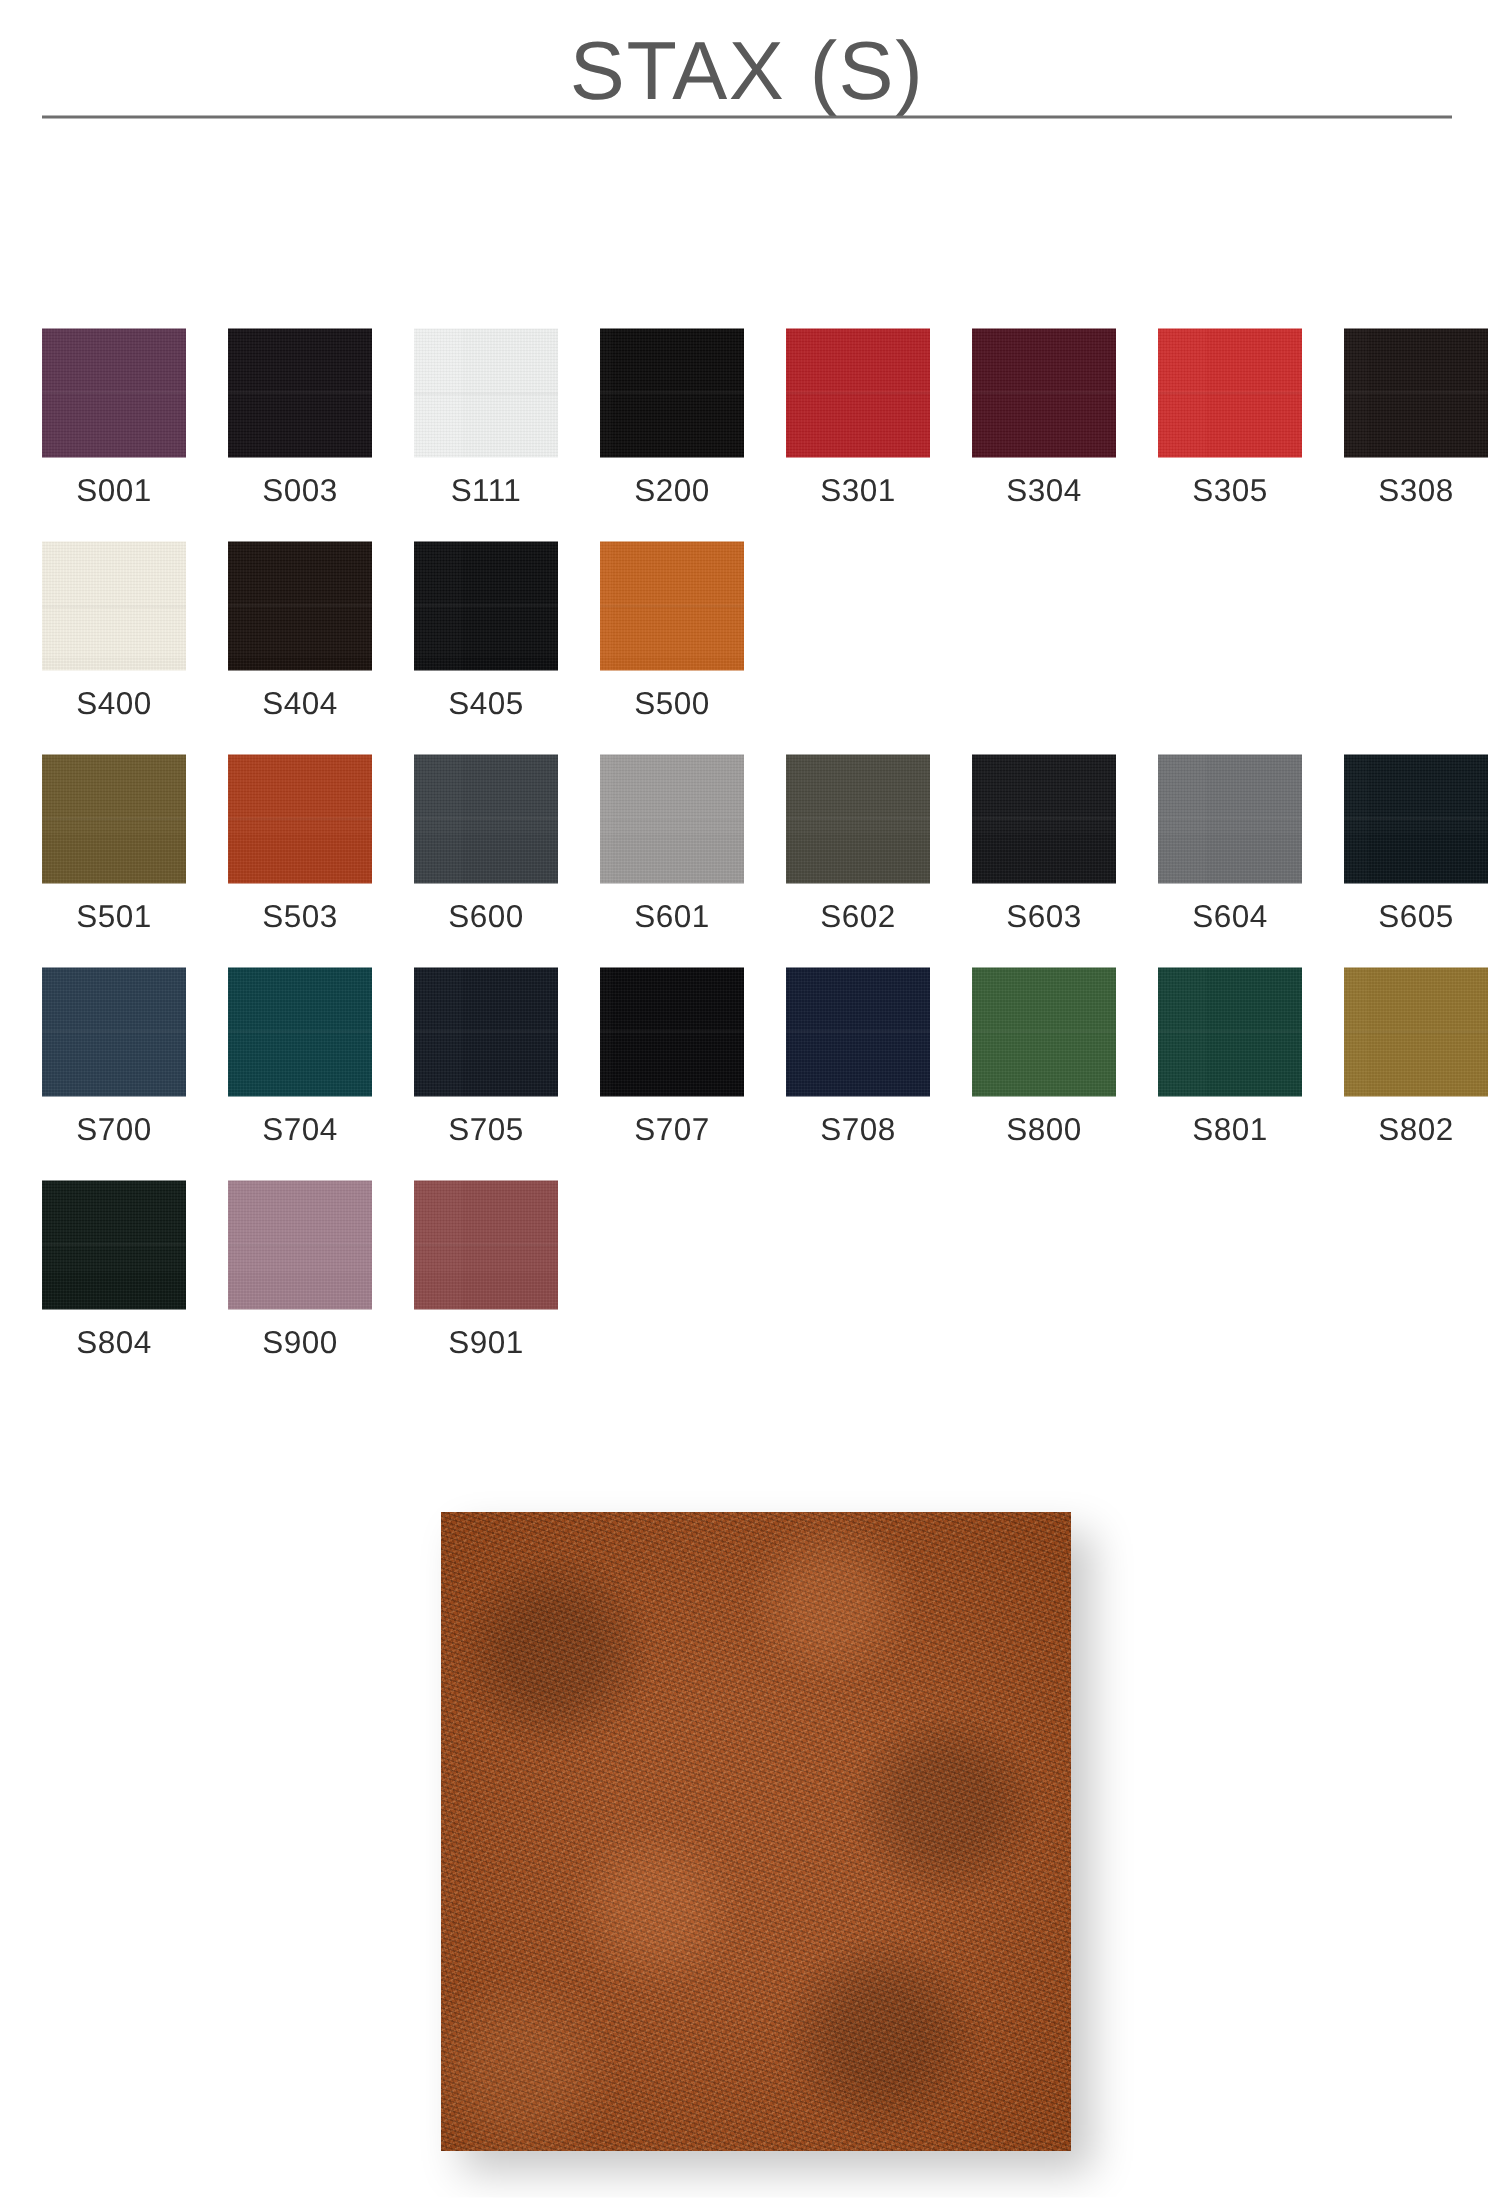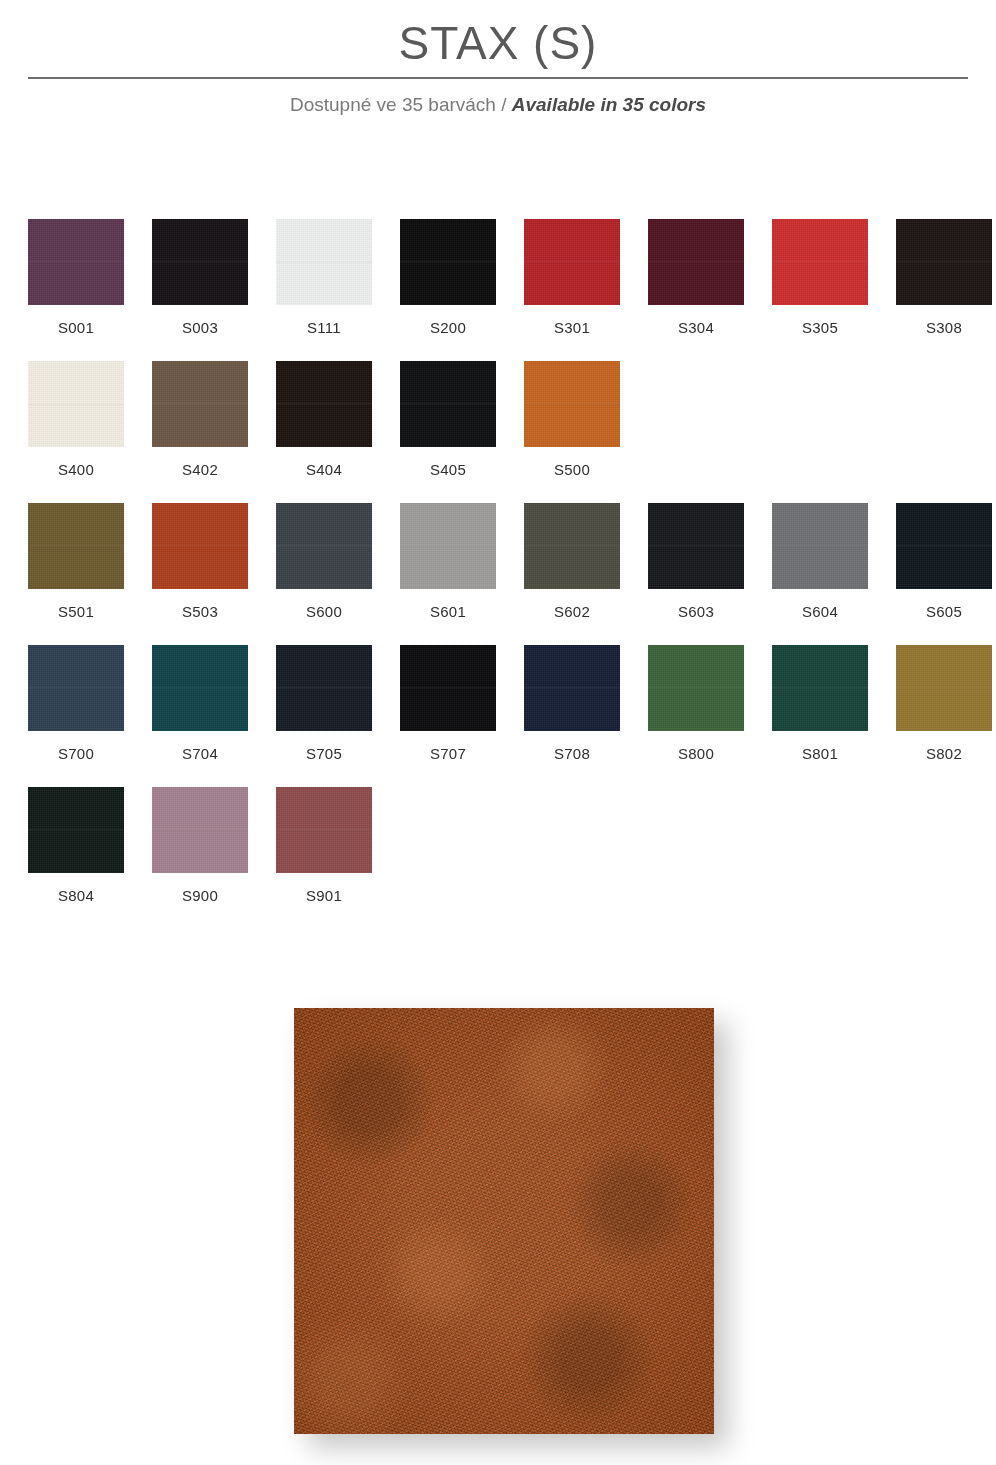--- a/index.html
+++ b/index.html
@@ -21,21 +21,21 @@
   
   .header {
     position: absolute;
     left: 0;
     top: 0;
     width: 996px;
   }
   .page-title {
     text-align: center;
     font-family: "Liberation Sans", sans-serif;
-    font-size: 46px;
+    font-size: 55px;
     font-weight: 400;
     letter-spacing: 1px;
     color: #595959;
     line-height: 1;
     margin: 0;
     padding-top: 20px;
   }
   .title-rule {
     position: absolute;
     left: 28px;
@@ -120,21 +120,21 @@
     left: 0; right: 0;
     top: 49%;
     height: 2px;
     background: linear-gradient(180deg,
       rgba(255,255,255,0.07),
       rgba(0,0,0,0.05));
     pointer-events: none;
   }
   .swatch-label {
     margin-top: 14px;
-    font-size: 15px;
+    font-size: 21px;
     line-height: 18px;
     color: #2f2f2f;
     text-align: center;
     letter-spacing: 0.3px;
   }
 
   
   .feature-wrap {
     position: absolute;
     left: 294px;
@@ -191,25 +191,20 @@
       radial-gradient(circle at 50% 50%, rgba(255,255,255,0.05) 0 30%, rgba(0,0,0,0.10) 100%);
     pointer-events: none;
   }
 </style>
 </head>
 <body>
 
 <div class="header">
   <h1 class="page-title">STAX (S)</h1>
   <div class="title-rule"></div>
-  <div class="subtitle">
-    <span class="cz">Dostupné ve 35 barvách</span>
-    <span class="sep">/</span>
-    <span class="en">Available in 35 colors</span>
-  </div>
 </div>
 
 <div class="swatch-grid" id="swatch-grid">
     <div class="swatch-row">
       <div class="swatch-cell">
         <div class="swatch-chip" style="background-color: rgb(92, 53, 80);"></div>
         <div class="swatch-label">S001</div>
       </div>
       <div class="swatch-cell">
         <div class="swatch-chip" style="background-color: rgb(20, 16, 20);"></div>
@@ -237,24 +232,20 @@
       </div>
       <div class="swatch-cell">
         <div class="swatch-chip" style="background-color: rgb(26, 19, 18);"></div>
         <div class="swatch-label">S308</div>
       </div>
     </div>
     <div class="swatch-row">
       <div class="swatch-cell">
         <div class="swatch-chip" style="background-color: rgb(242, 238, 226);"></div>
         <div class="swatch-label">S400</div>
-      </div>
-      <div class="swatch-cell">
-        <div class="swatch-chip" style="background-color: rgb(108, 87, 69);"></div>
-        <div class="swatch-label">S402</div>
       </div>
       <div class="swatch-cell">
         <div class="swatch-chip" style="background-color: rgb(27, 18, 14);"></div>
         <div class="swatch-label">S404</div>
       </div>
       <div class="swatch-cell">
         <div class="swatch-chip" style="background-color: rgb(12, 13, 15);"></div>
         <div class="swatch-label">S405</div>
       </div>
       <div class="swatch-cell">

